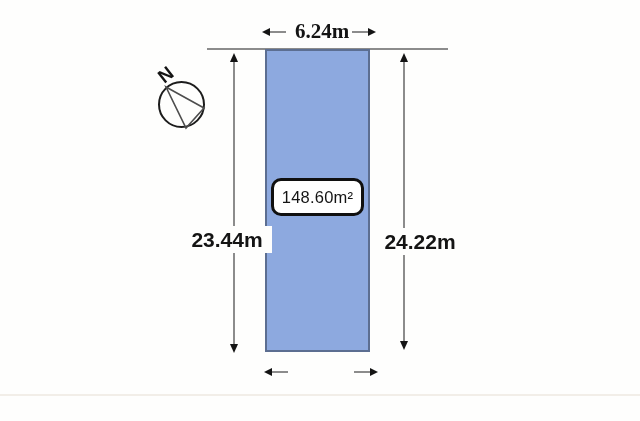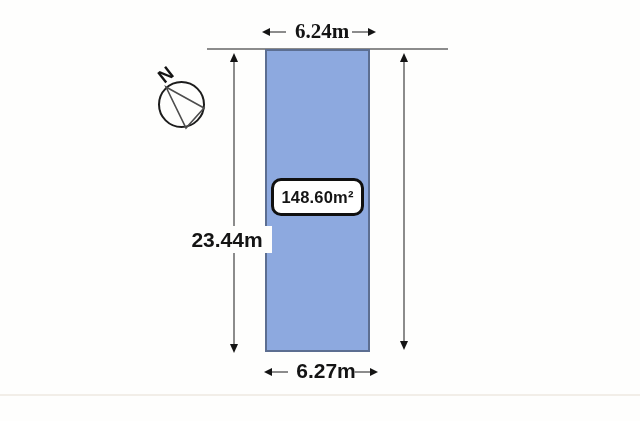--- a/index.html
+++ b/index.html
@@ -16,21 +16,21 @@
   
   .parcel { position:absolute; left:265px; top:49px; width:105px; height:303px;
     box-sizing:border-box;
     background:var(--parcel-fill,#8da9df);
     border:2px solid var(--parcel-border,#5c6e91); }
   
   .area-box { position:absolute; left:271px; top:178px; width:93px; height:38px;
     box-sizing:border-box; background:#ffffff;
     border:3px solid #101010; border-radius:10px;
     display:flex; align-items:center; justify-content:center;
-    font-weight:bold; font-size:16.5px; letter-spacing:0.2px; }
+    font-weight:normal; font-size:16.5px; letter-spacing:0.2px; }
   
   .hline { position:absolute; height:2px; background:var(--dimension-line,#8c8c8c); }
   .vline { position:absolute; width:2px; background:var(--dimension-line,#8c8c8c); }
   .ah { position:absolute; width:0; height:0; }
   .ah-left  { border-top:4px solid transparent; border-bottom:4px solid transparent;
               border-right:8px solid var(--arrow-ink,#141414); }
   .ah-right { border-top:4px solid transparent; border-bottom:4px solid transparent;
               border-left:8px solid var(--arrow-ink,#141414); }
   .ah-up    { border-left:4px solid transparent; border-right:4px solid transparent;
               border-bottom:9px solid var(--arrow-ink,#141414); }
@@ -68,30 +68,30 @@
   <svg class="compass-needle" width="60" height="55" viewBox="0 0 60 55">
     <polygon points="11,7 49,28 31,48" fill="none" stroke="#4d4d4d" stroke-width="1.6"></polygon>
   </svg>
 
   <div class="dim-label" style="left:278px; top:20px; width:88px;font-family:Liberation Serif, serif;">6.24m</div>
   <div class="hline" style="left:270px; top:31px; width:16px;"></div>
   <div class="ah ah-left" style="left:262px; top:28px;"></div>
   <div class="hline" style="left:352px; top:31px; width:16px;"></div>
   <div class="ah ah-right" style="left:368px; top:28px;"></div>
 
-  <div class="dim-label" style="left:282px; top:359px; width:88px;">6.27m</div>
   <div class="hline" style="left:272px; top:371px; width:16px;"></div>
   <div class="ah ah-left" style="left:264px; top:368px;"></div>
   <div class="hline" style="left:354px; top:371px; width:16px;"></div>
   <div class="ah ah-right" style="left:370px; top:368px;"></div>
 
   <div class="vline" style="left:233px; top:60px; height:286px;"></div>
   <div class="ah ah-up" style="left:230px; top:53px;"></div>
   <div class="ah ah-down" style="left:230px; top:344px;"></div>
   <div class="dim-label on-line" style="left:182px; top:226px; width:90px;">23.44m</div>
 
   <div class="vline" style="left:403px; top:60px; height:282px;"></div>
   <div class="ah ah-up" style="left:400px; top:53px;"></div>
   <div class="ah ah-down" style="left:400px; top:341px;"></div>
+  <div class="dim-label on-line" style="left:375px; top:228px; width:90px;">24.22m</div>
 
   <div class="artifact"></div>
 
 </div>
 
 </body></html>

